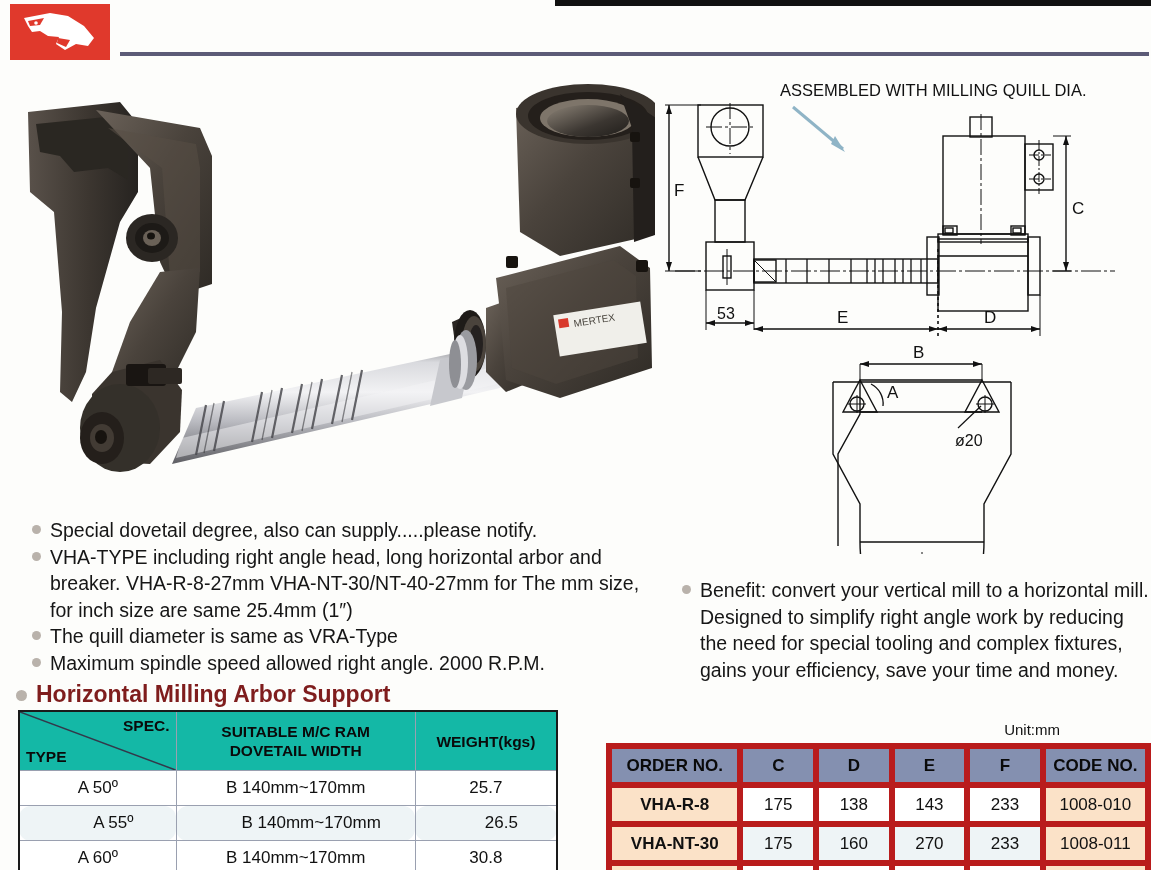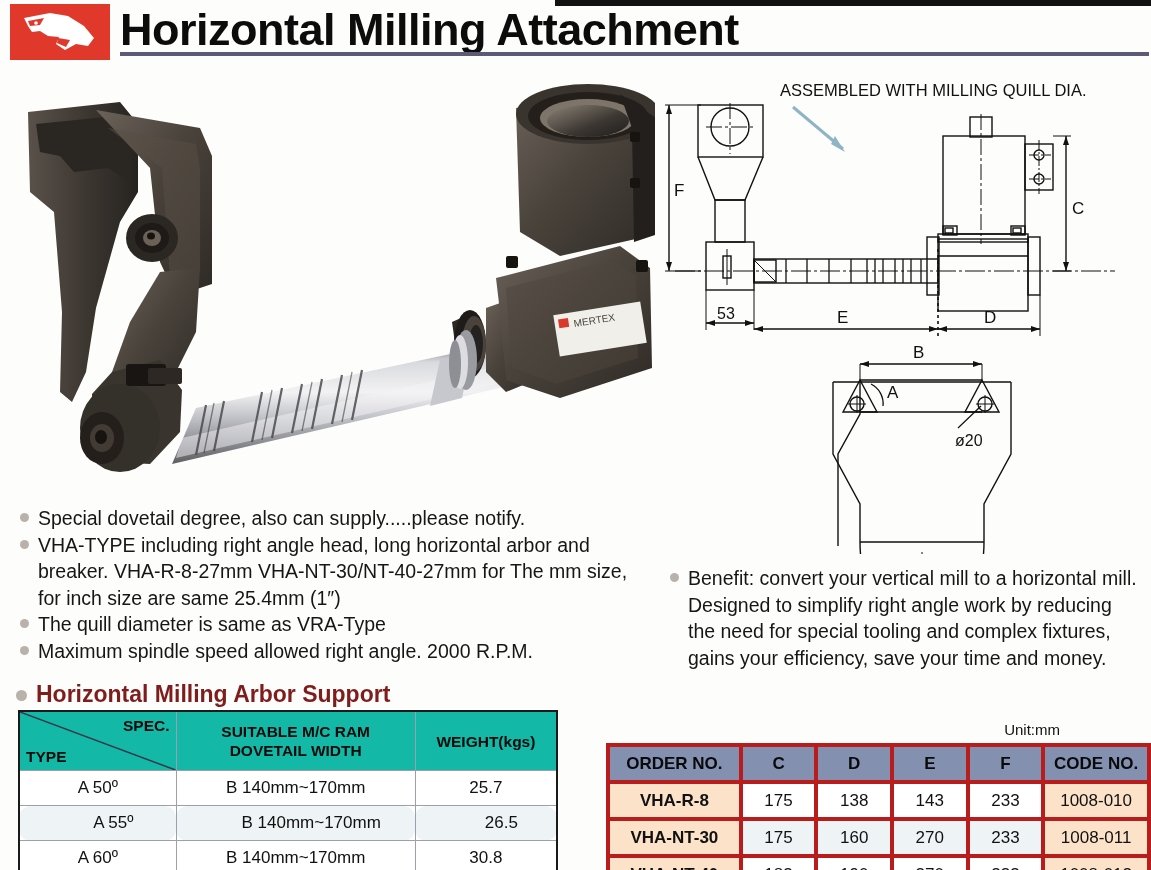--- a/index.html
+++ b/index.html
@@ -26,21 +26,21 @@
 
   
   .photo{position:absolute;left:0px;top:72px;width:660px;height:436px;}
   .photo svg{display:block;}
 
   
   .drawing{position:absolute;left:655px;top:74px;width:496px;height:480px;}
   .drawing svg{display:block;}
 
   
-  ul.bullets{list-style:none;margin:0;padding:0;}
+  ul.bullets{list-style:none;margin:12px;padding:0;}
   ul.bullets li{position:relative;padding-left:20px;}
   ul.bullets li::before{
     content:"";position:absolute;left:2px;top:8px;
     width:9px;height:9px;border-radius:50%;
     background:#b9b2ab;
   }
   .left-bullets{
     position:absolute;left:18px;top:505px;width:610px;
     font-size:19.5px;line-height:26.5px;color:#161616;
   }
@@ -95,21 +95,21 @@
   .unit-label{
     position:absolute;left:0;top:0;width:100%;
     text-align:right;font-size:15px;color:#111;
   }
   .tbl-right-wrap{position:absolute;left:606px;top:700px;width:454px;margin-top:21px;}
   .tbl-right{
     width:545px;margin-top:22px;font-size:17px;
     border:2px solid #1a1a1a;
   }
   .tbl-right th,.tbl-right td{
-    border:4px solid #b91c1c;text-align:center;vertical-align:middle;height:31px;
+    border:6px solid #b91c1c;text-align:center;vertical-align:middle;height:31px;
   }
   .tbl-right th{background:#8490b0;color:#0a0a0a;font-weight:bold;font-size:17px;}
   .tbl-right td.order{background:#fbe2c8;font-weight:bold;font-size:17px;}
   .tbl-right td.code{background:#fbe2c8;font-size:17px;}
   .tbl-right tr.alt td.num{background:#eef4f6;}
   .tbl-right td.num{background:#fff;}
 </style>
 </head>
 <body>
 
@@ -120,21 +120,20 @@
   <div class="logo">
     <svg viewBox="0 0 100 56" xmlns="http://www.w3.org/2000/svg">
       <rect x="0" y="0" width="100" height="56" fill="#e0392c"></rect>
       <path d="M14 14 L40 9 L58 12 L74 22 L84 34 L78 42 L66 40 L55 46 L46 40 L49 33 L38 32 L30 27 L22 28 L18 22 Z" fill="#ffffff"></path>
       <path d="M18 17 L34 14 L30 21 L20 22 Z" fill="#e0392c"></path>
       <circle cx="26" cy="19" r="1.8" fill="#ffffff"></circle>
       <path d="M48 34 L60 36 L56 43 L47 39 Z" fill="#e0392c"></path>
     </svg>
   </div>
 
-  <div class="page-title">Horizontal Milling Attachment</div>
   <div class="title-rule"></div>
 
   <div class="photo">
     <svg width="660" height="436" viewBox="0 0 660 436" xmlns="http://www.w3.org/2000/svg">
       <defs>
         <linearGradient id="steel" x1="0" y1="0" x2="0" y2="1">
           <stop offset="0%" stop-color="#6e6e72"></stop>
           <stop offset="18%" stop-color="#d9dade"></stop>
           <stop offset="42%" stop-color="#f2f2f4"></stop>
           <stop offset="66%" stop-color="#b9bac0"></stop>

